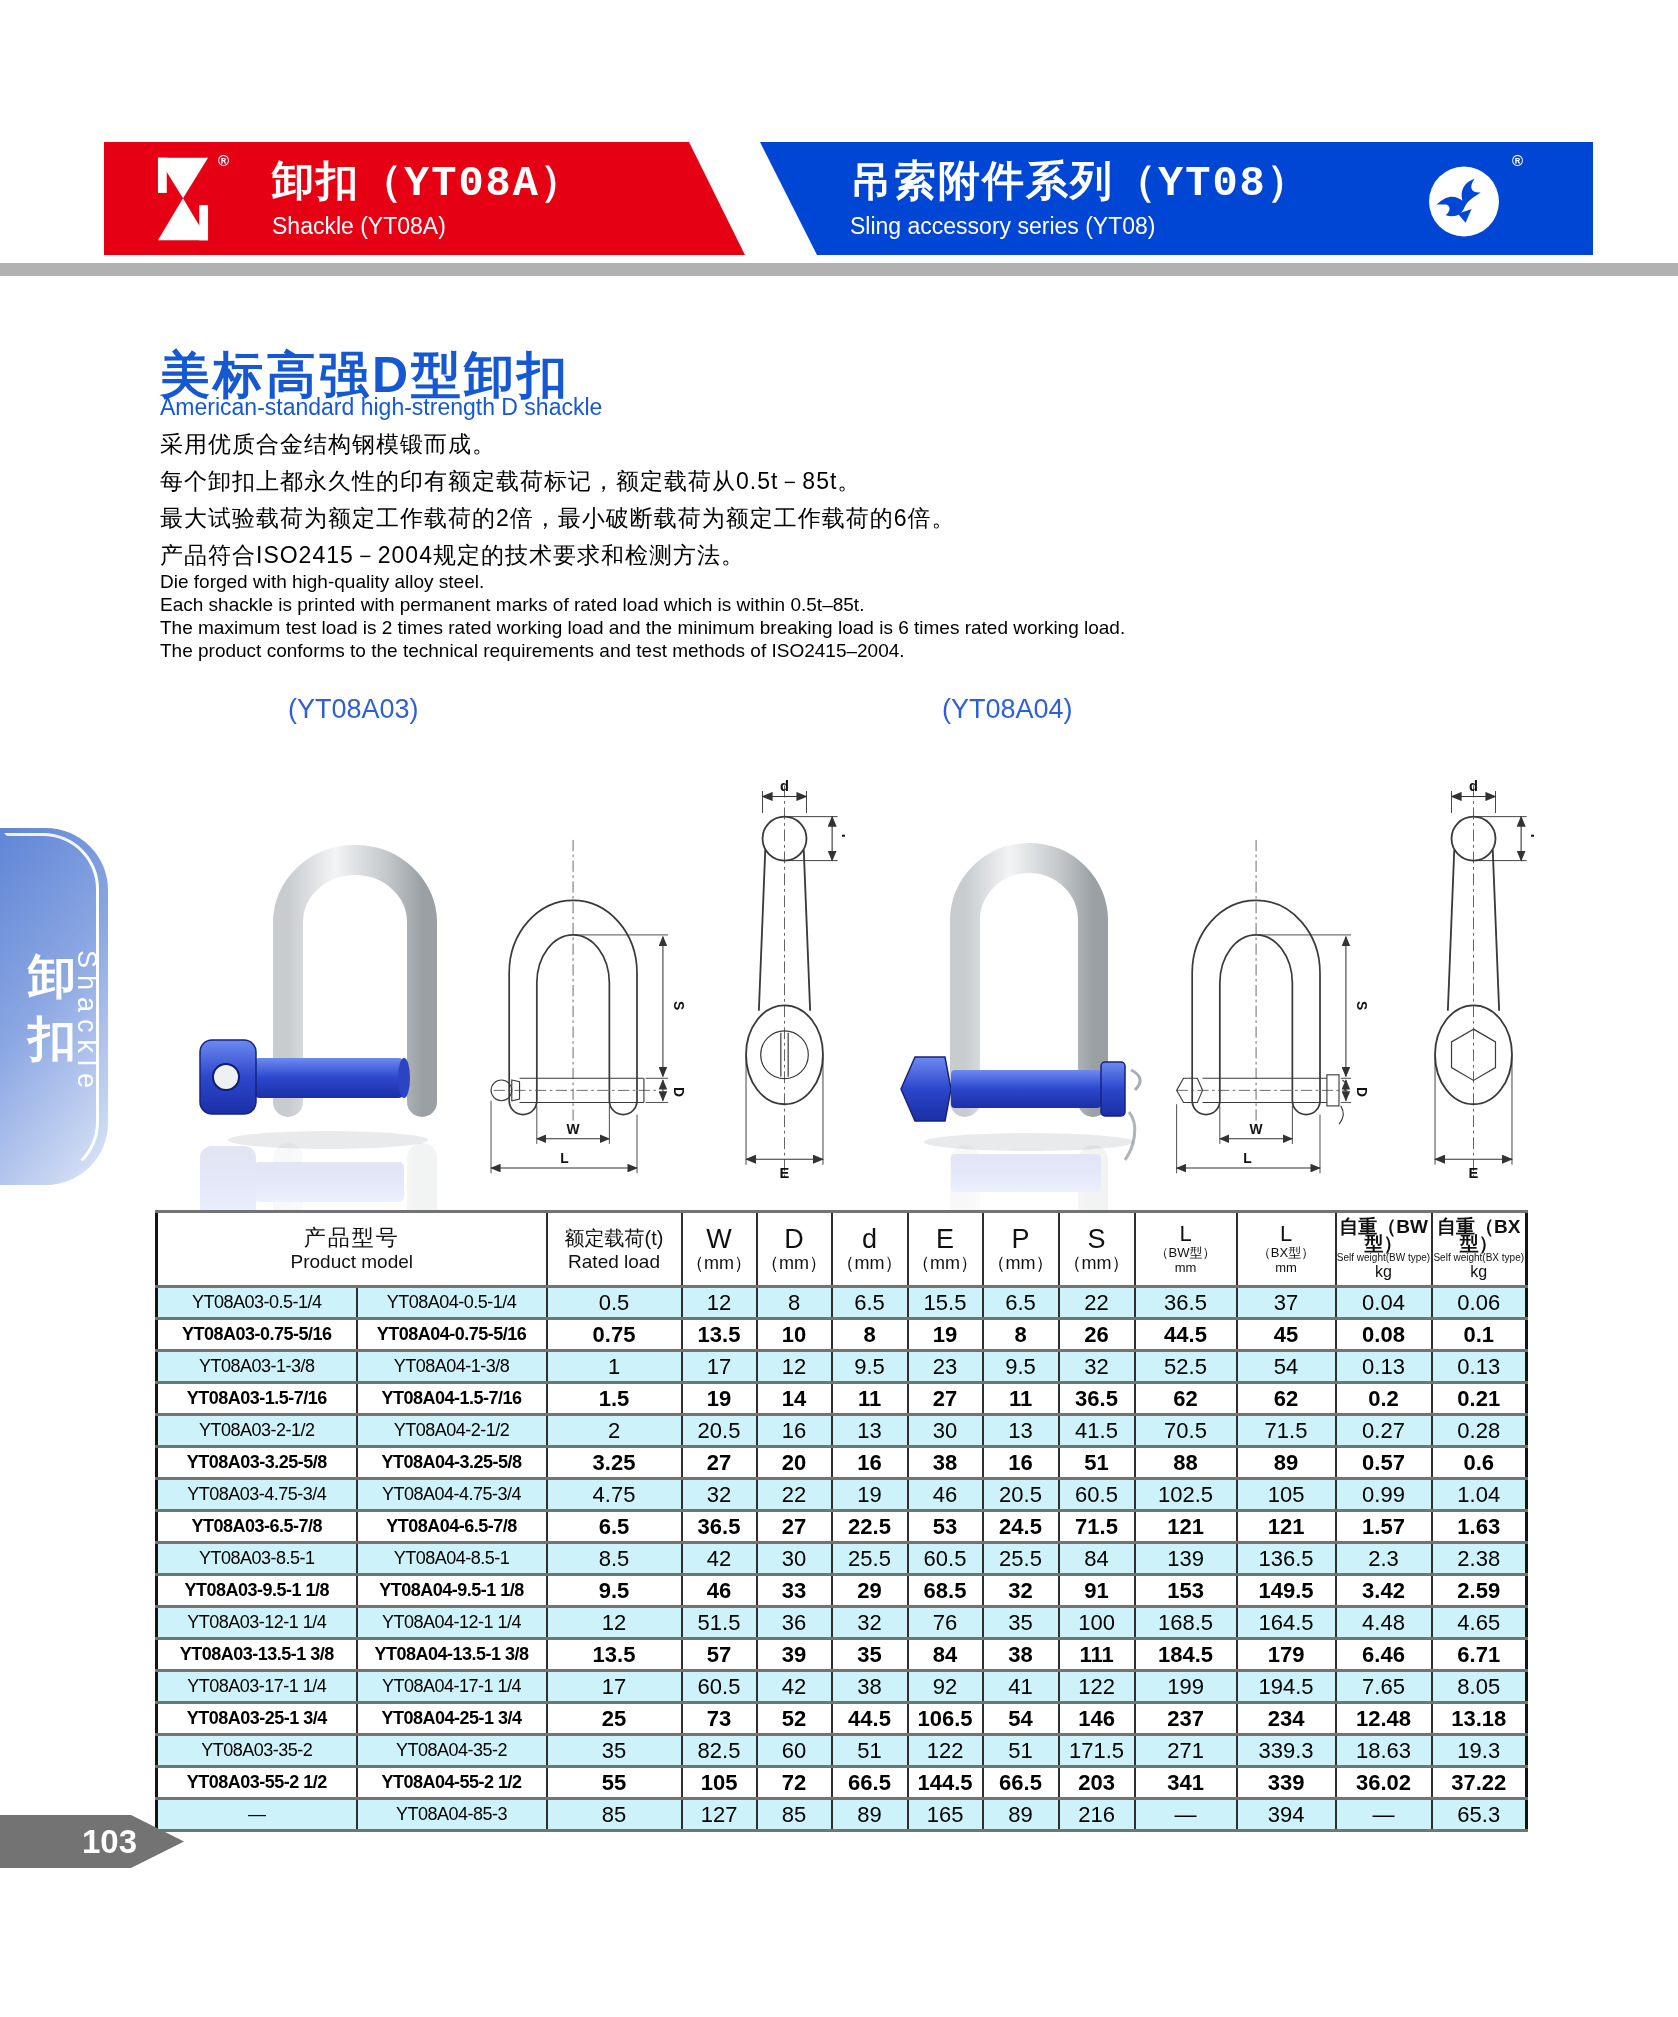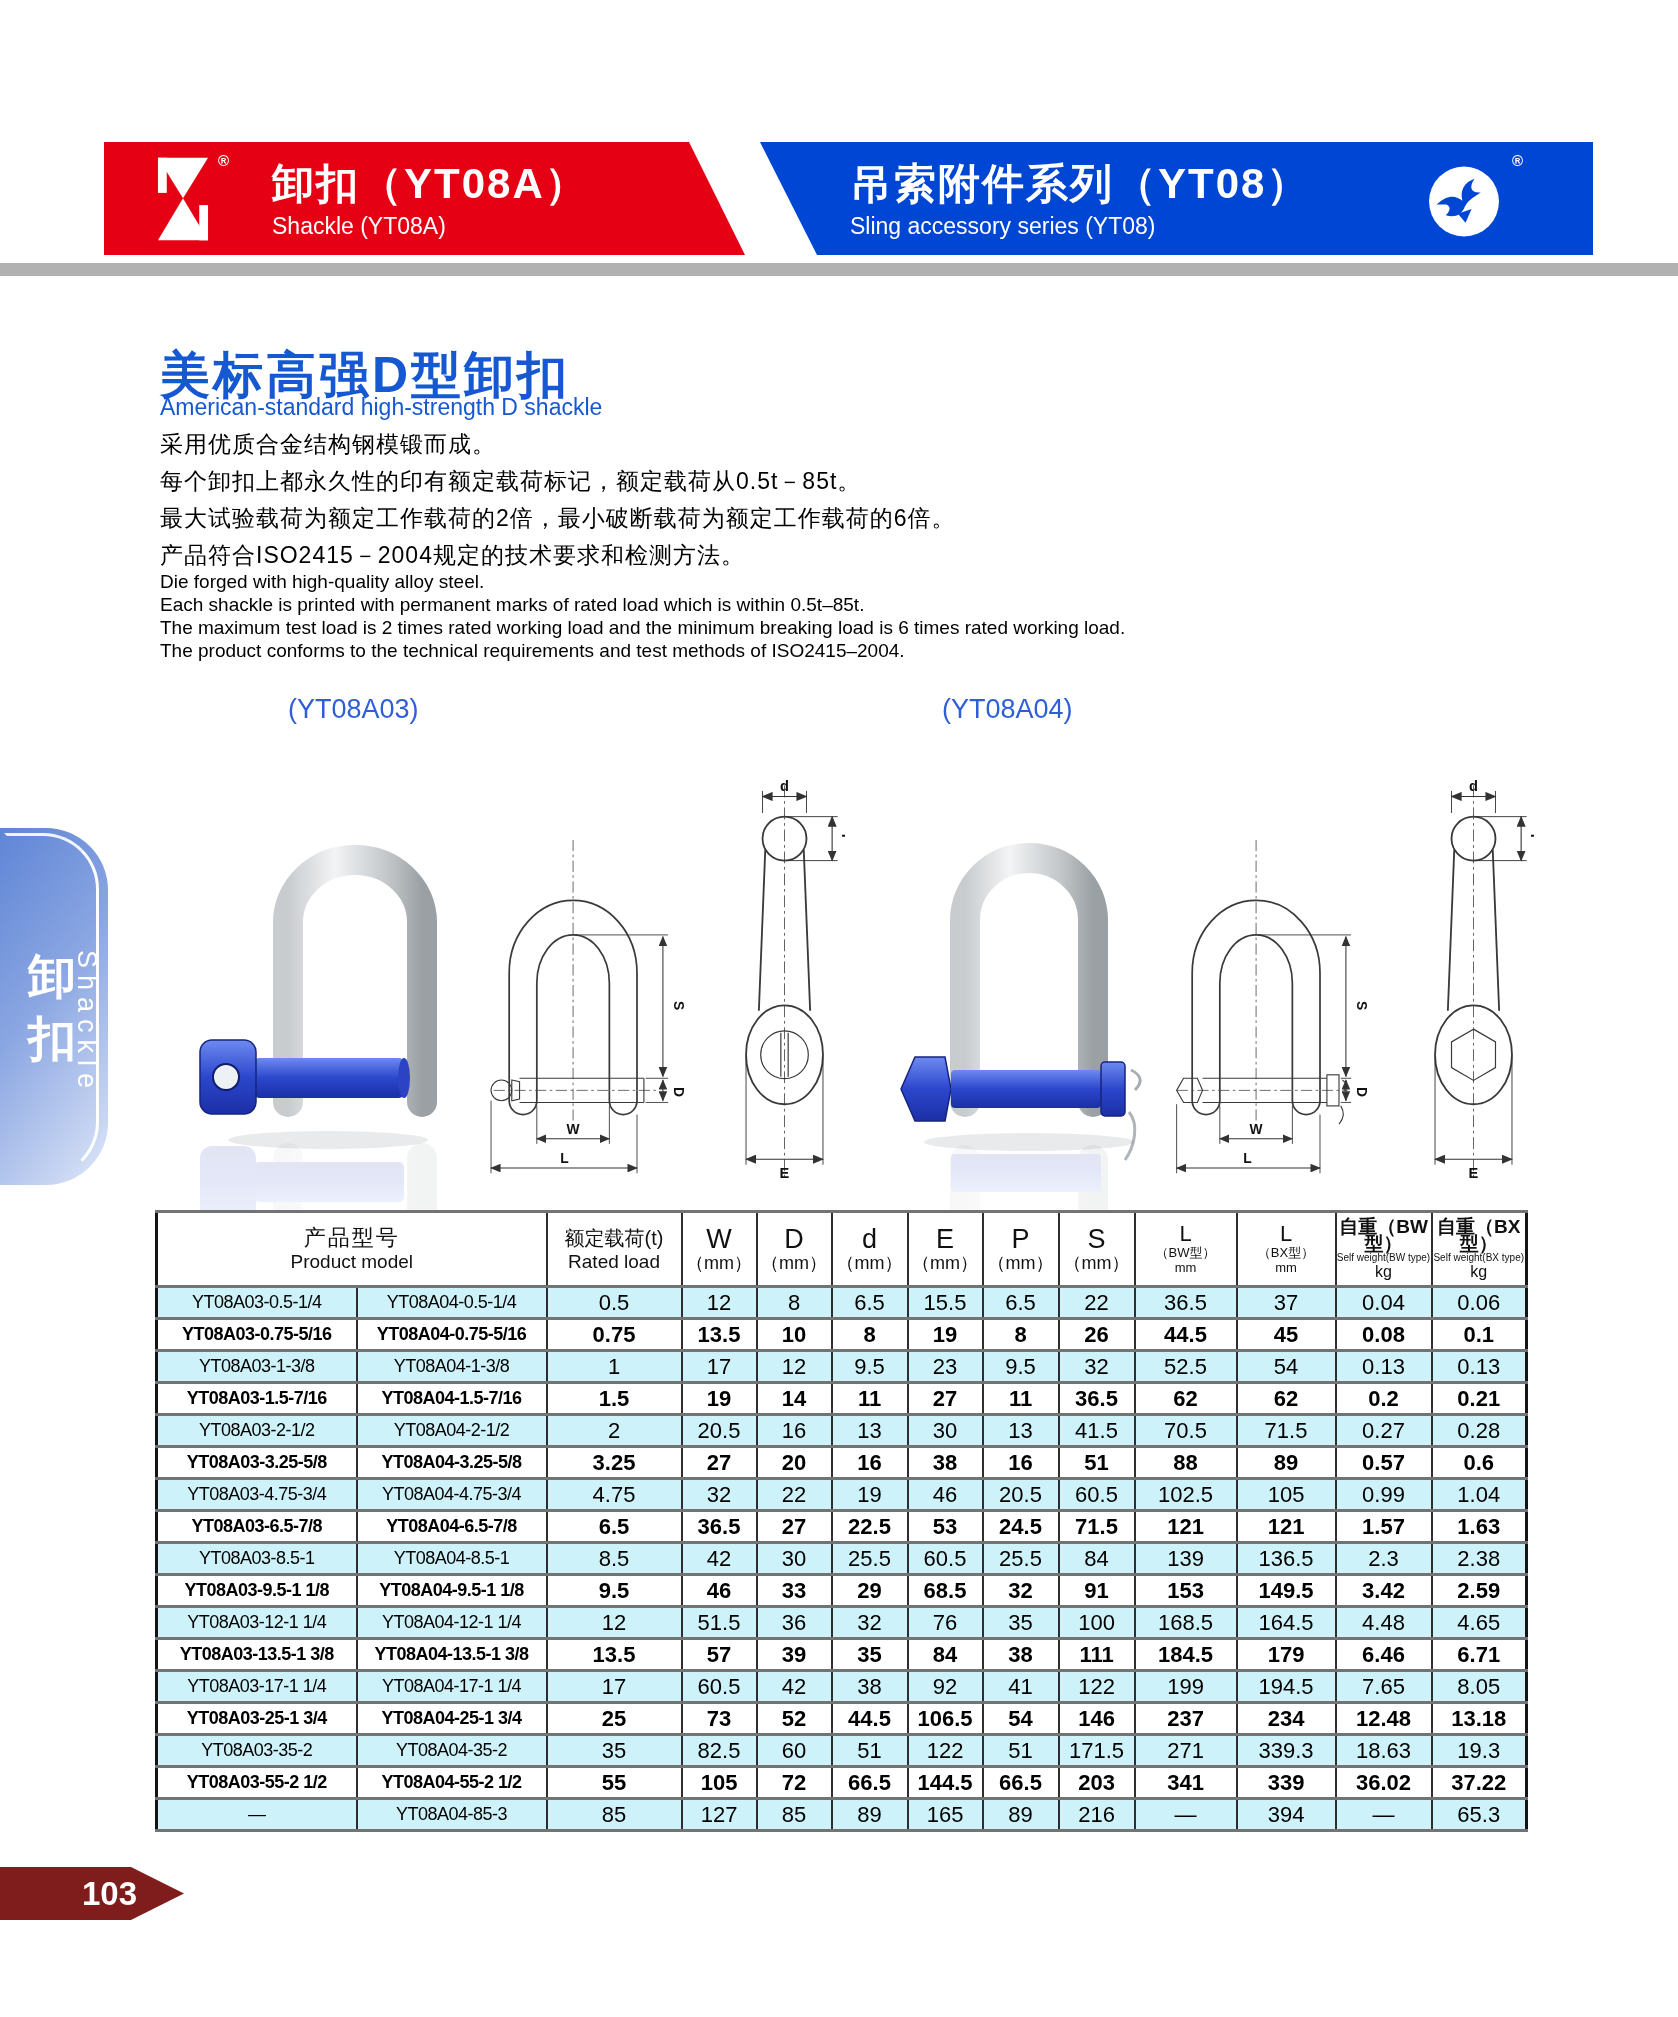--- a/index.html
+++ b/index.html
@@ -10,21 +10,21 @@
   .banner{position:absolute;top:142px;height:113px;}
   .banner-red{left:104px;width:641px;background:#e60014;
               clip-path:polygon(0 0,585px 0,641px 113px,0 113px);}
   .banner-blue{left:760px;width:833px;background:#0046d5;
                clip-path:polygon(0 0,100% 0,100% 100%,57px 100%);}
   .brand-logo{position:absolute;left:48px;top:13px;width:62px;height:88px;}
   .reg{position:absolute;color:#fff;font-size:15px;font-weight:bold;}
   .reg-left{left:114px;top:10px;}
   .reg-right{left:752px;top:10px;}
   .banner-text-left{position:absolute;left:168px;top:14px;color:#fff;}
-  .banner-title-zh{font-size:42px;font-weight:bold;letter-spacing:2px;line-height:56px;white-space:nowrap;}
+  .banner-title-zh{font-size:42px;font-weight:bold;letter-spacing:2px;line-height:56px;white-space:nowrap;font-family:Liberation Mono, monospace;}
   .banner-title-en{font-size:23px;line-height:28px;white-space:nowrap;}
   .banner-text-right{position:absolute;left:90px;top:14px;width:560px;text-align:left;color:#fff;}
   .bird-logo{position:absolute;left:666px;top:20px;width:76px;height:76px;}
 
   .gray-bar{position:absolute;left:0;top:263px;width:1678px;height:13px;background:#b1b1b1;}
 
   
   .intro-title-zh{position:absolute;left:160px;top:342px;font-size:50px;font-weight:bold;
                   color:#1558d2;letter-spacing:3px;}
   .intro-title-en{position:absolute;left:160px;top:394px;font-size:23px;color:#1558d2;}
@@ -72,21 +72,21 @@
   .h-en{font-size:19px;line-height:22px;}
   .h-letter{font-size:27px;line-height:28px;}
   .h-mm{font-size:18px;line-height:20px;}
   .h-l{font-size:22px;line-height:22px;}
   .h-lsub{font-size:13px;line-height:15px;}
   .h-sw-zh{font-size:19px;line-height:17px;font-weight:bold;}
   .h-sw-en{font-size:10px;line-height:11px;}
   .h-sw-kg{font-size:16px;line-height:17px;}
 
   
-  .page-arrow{position:absolute;left:0;top:1867px;width:184px;height:53px;background:#7f1d1d;
+  .page-arrow{position:absolute;left:0;top:1815px;width:184px;height:53px;background:#737373;
               clip-path:polygon(0 0,131px 0,184px 50%,131px 100%,0 100%);}
   .page-num{position:absolute;left:0;top:0;width:137px;height:53px;line-height:53px;
             text-align:right;color:#fff;font-size:33px;font-weight:bold;}
 </style>
 </head>
 <body>
 
 <div class="page">
 
   <div class="banner banner-red">

